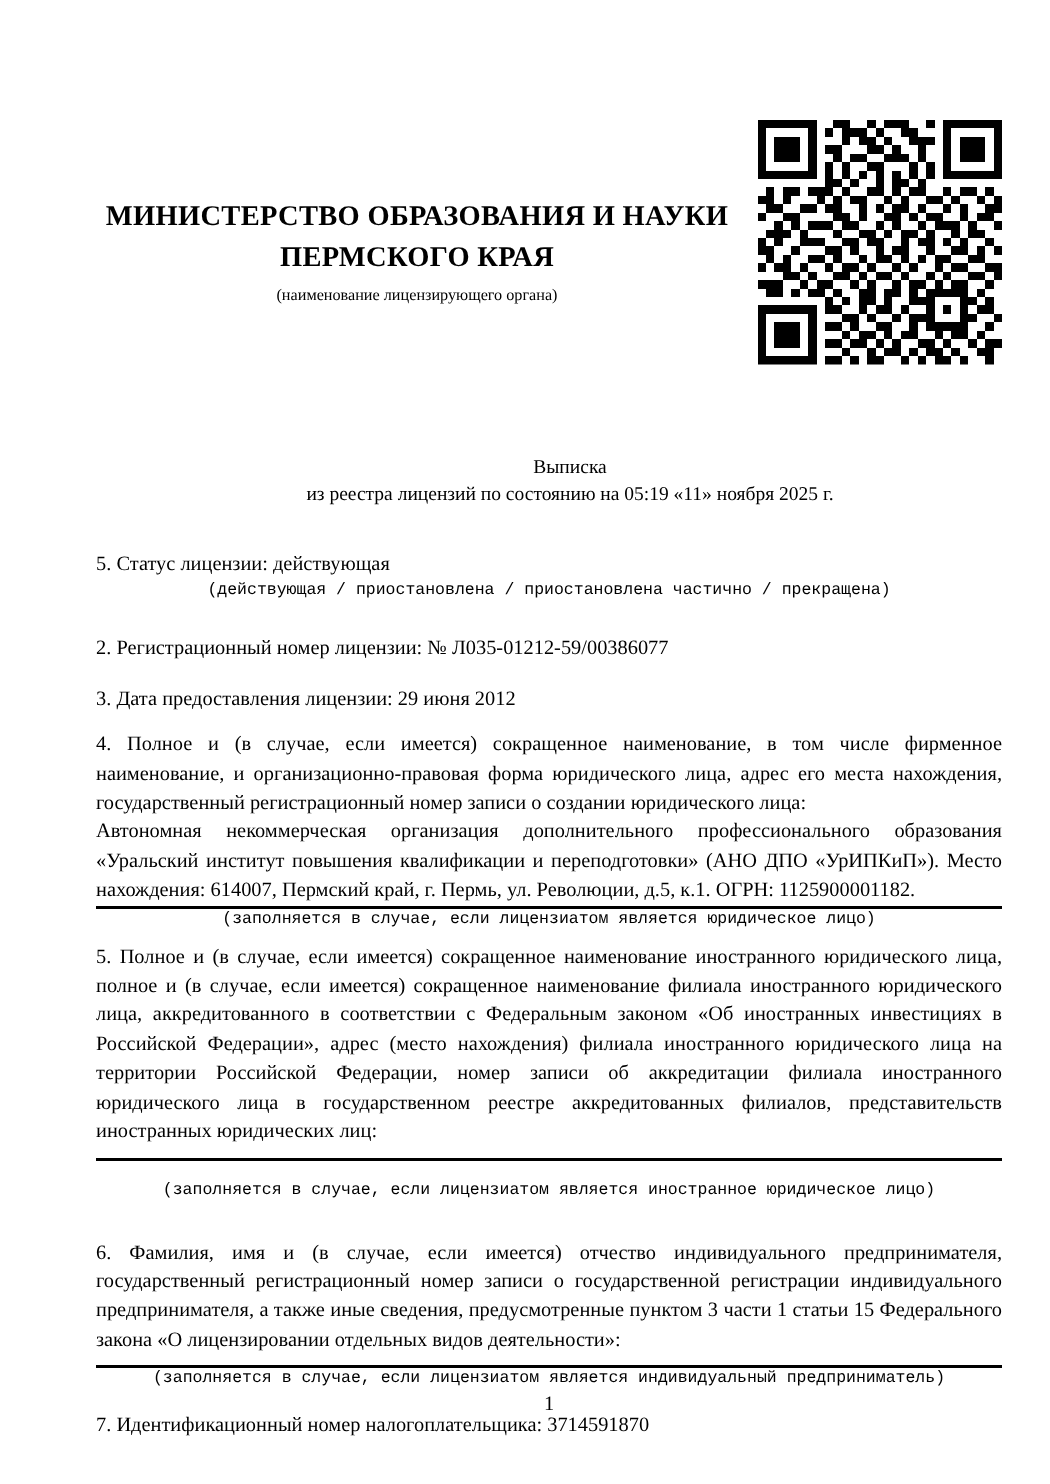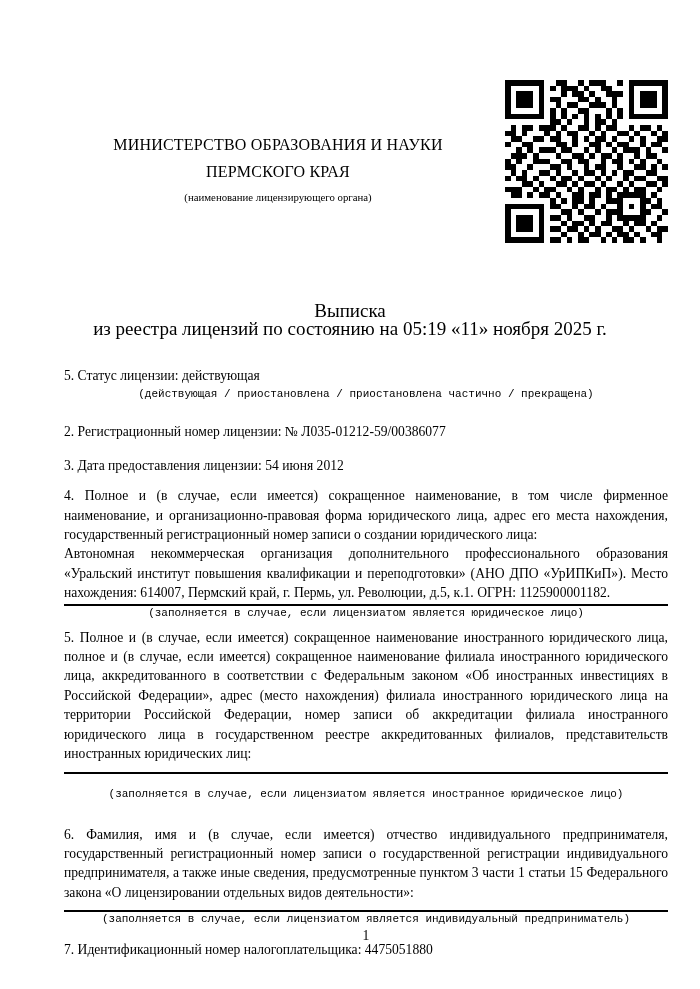--- a/index.html
+++ b/index.html
@@ -8,31 +8,31 @@
     background:#ffffff;
     color:#000000;
     font-family:"Liberation Serif","DejaVu Serif",serif;
     position:relative;
     overflow:hidden;
   }
   .header {
     position:absolute; left:64px; top:131px; width:428px;
     text-align:center;
   }
-  .org-name { font-size:16px; font-weight:400; line-height:27px; letter-spacing:0.2px; white-space:nowrap; }
+  .org-name { font-size:19px; font-weight:700; line-height:27px; letter-spacing:0.2px; white-space:nowrap; }
   .org-caption { font-size:10.8px; line-height:13px; margin-top:6px; }
 
   .qr {
     position:absolute; left:505px; top:80px; width:163px; height:163px;
   }
   .qr svg { display:block; }
 
   .doc-title {
-    position:absolute; left:48px; top:302px; width:604px;
-    text-align:center; font-size:19px; line-height:17.6px;
+    position:absolute; left:78px; top:302px; width:604px;
+    text-align:center; font-size:13px; line-height:17.6px;
   }
 
   .main {
     position:absolute; left:64px; top:366px; width:604px;
     font-size:13.6px; line-height:19.4px;
   }
   .para { text-align:justify; }
   .sub-note { text-align:center; font-size:11px; line-height:13px;font-family:Liberation Mono, monospace; }
   .rule { border-top:2px solid #000000; height:0; }
 
@@ -507,31 +507,31 @@
   <div>Выписка</div>
   <div>из реестра лицензий по состоянию на 05:19 «11» ноября 2025 г.</div>
 </div>
 
 <div class="main">
   <div class="item">5. Статус лицензии: действующая</div>
   <div class="sub-note mt-note1">(действующая / приостановлена / приостановлена частично / прекращена)</div>
 
   <div class="item mt-item2">2. Регистрационный номер лицензии: № Л035-01212-59/00386077</div>
 
-  <div class="item mt-item3">3. Дата предоставления лицензии: 54 июня 2012</div>
+  <div class="item mt-item3">3. Дата предоставления лицензии: 29 июня 2012</div>
 
   <div class="para mt-para4">4. Полное и (в случае, если имеется) сокращенное наименование, в том числе фирменное наименование, и организационно-правовая форма юридического лица, адрес его места нахождения, государственный регистрационный номер записи о создании юридического лица:</div>
   <div class="para">Автономная некоммерческая организация дополнительного профессионального образования «Уральский институт повышения квалификации и переподготовки» (АНО ДПО «УрИПКиП»). Место нахождения: 614007, Пермский край, г. Пермь, ул. Революции, д.5, к.1. ОГРН: 1125900001182.</div>
   <div class="rule mt-rule4"></div>
   <div class="sub-note mt-note4">(заполняется в случае, если лицензиатом является юридическое лицо)</div>
 
   <div class="para mt-para5">5. Полное и (в случае, если имеется) сокращенное наименование иностранного юридического лица, полное и (в случае, если имеется) сокращенное наименование филиала иностранного юридического лица, аккредитованного в соответствии с Федеральным законом «Об иностранных инвестициях в Российской Федерации», адрес (место нахождения) филиала иностранного юридического лица на территории Российской Федерации, номер записи об аккредитации филиала иностранного юридического лица в государственном реестре аккредитованных филиалов, представительств иностранных юридических лиц:</div>
   <div class="rule mt-rule5"></div>
   <div class="sub-note mt-note5">(заполняется в случае, если лицензиатом является иностранное юридическое лицо)</div>
 
   <div class="para mt-para6">6. Фамилия, имя и (в случае, если имеется) отчество индивидуального предпринимателя, государственный регистрационный номер записи о государственной регистрации индивидуального предпринимателя, а также иные сведения, предусмотренные пунктом 3 части 1 статьи 15 Федерального закона «О лицензировании отдельных видов деятельности»:</div>
   <div class="rule mt-rule6"></div>
   <div class="sub-note mt-note6">(заполняется в случае, если лицензиатом является индивидуальный предприниматель)</div>
 
-  <div class="item mt-item7">7. Идентификационный номер налогоплательщика: 4475051880</div>
+  <div class="item mt-item7">7. Идентификационный номер налогоплательщика: 3714591870</div>
 </div>
 
 <div class="page-number">1</div>
 
 </body></html>

